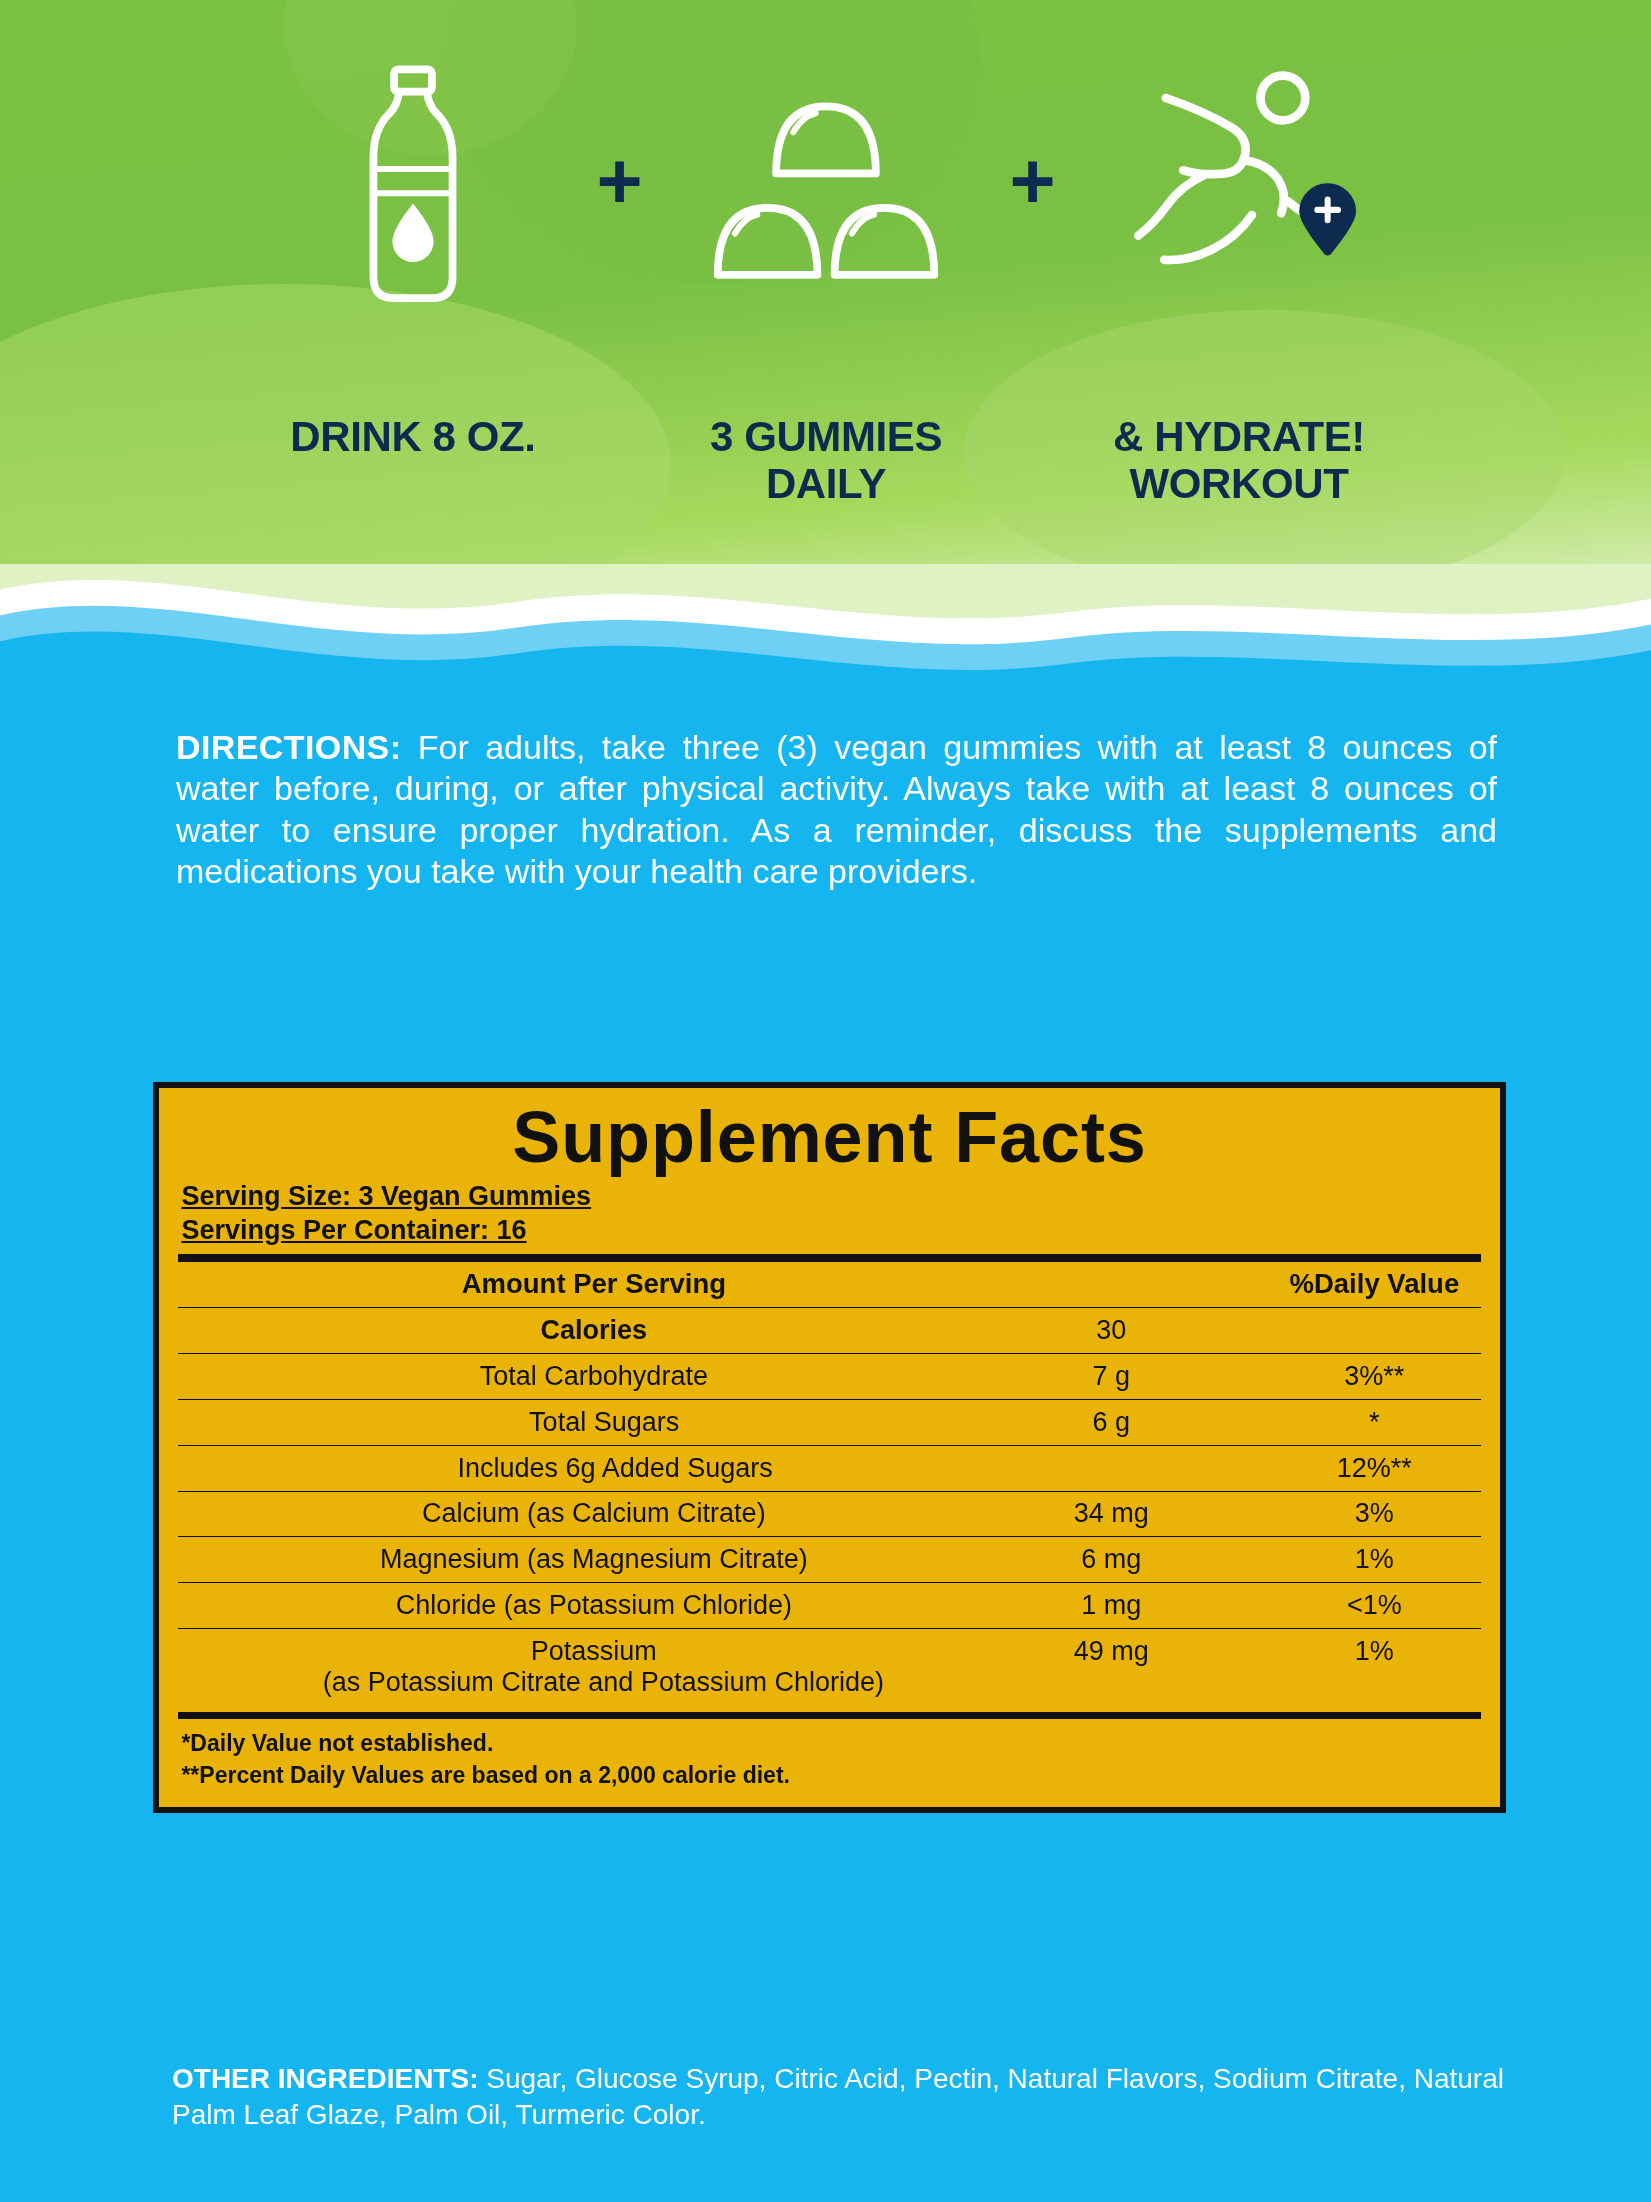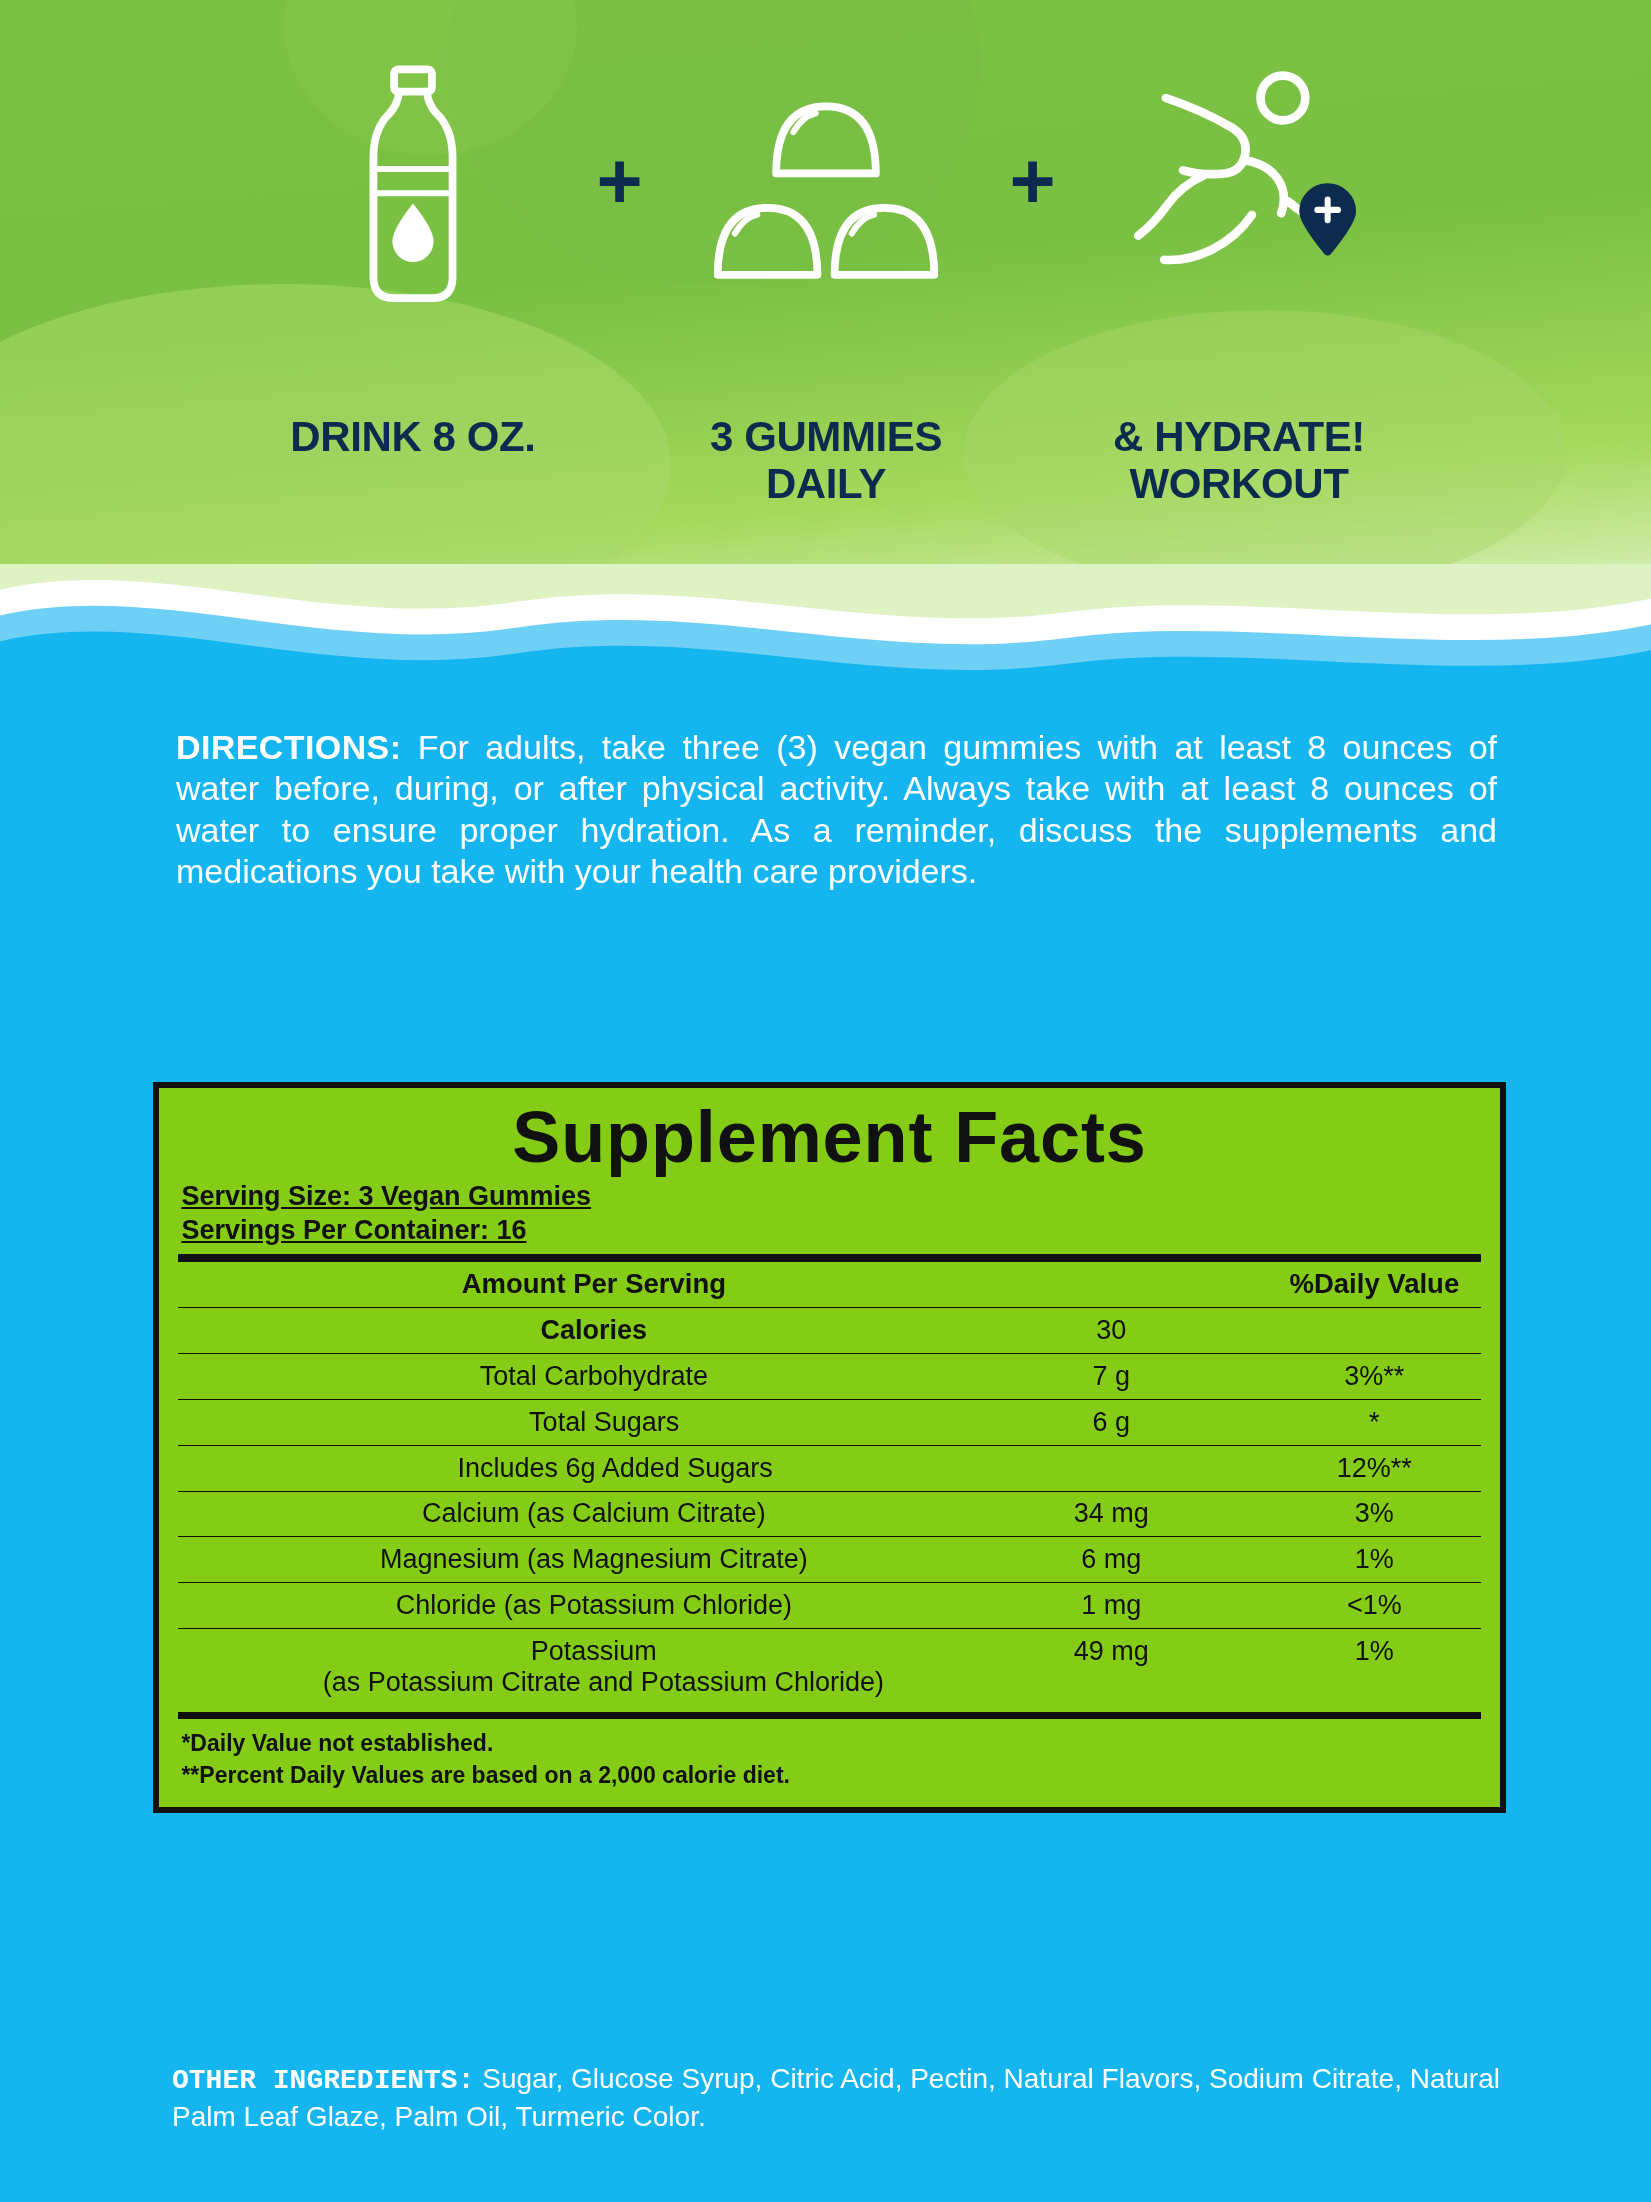--- a/index.html
+++ b/index.html
@@ -107,21 +107,21 @@
     font-family: "Liberation Sans", sans-serif;
   }
   .directions b { font-weight: bold; letter-spacing: 0.4px; }
 
   
   .sf-panel {
     position: absolute;
     top: 1082px;
     left: 153px;
     width: 1353px;
-    background: #84cc16;
+    background: #eab308;
     border: 6px solid #111111;
     padding: 12px 19px 15.5px 19px;
   }
   .sf-title {
     font-family: "Liberation Sans", sans-serif;
     font-weight: bold;
     font-size: 72px;
     letter-spacing: 0.9px;
     text-align: center;
     color: #111;
@@ -170,21 +170,21 @@
   
   .other-ing {
     position: absolute;
     top: 2061px;
     left: 172px;
     width: 1342px;
     color: #ffffff;
     font-size: 28px;
     line-height: 1.28;
   }
-  .other-ing b { font-weight: bold; font-family: Liberation Mono, monospace; }
+  .other-ing b { font-weight: bold; }
 </style>
 </head>
 <body>
 
 <div class="page">
 
   <div class="green-panel">
     <div class="leaf-blob b1"></div>
     <div class="leaf-blob b4"></div>
     <div class="leaf-blob b2"></div>

